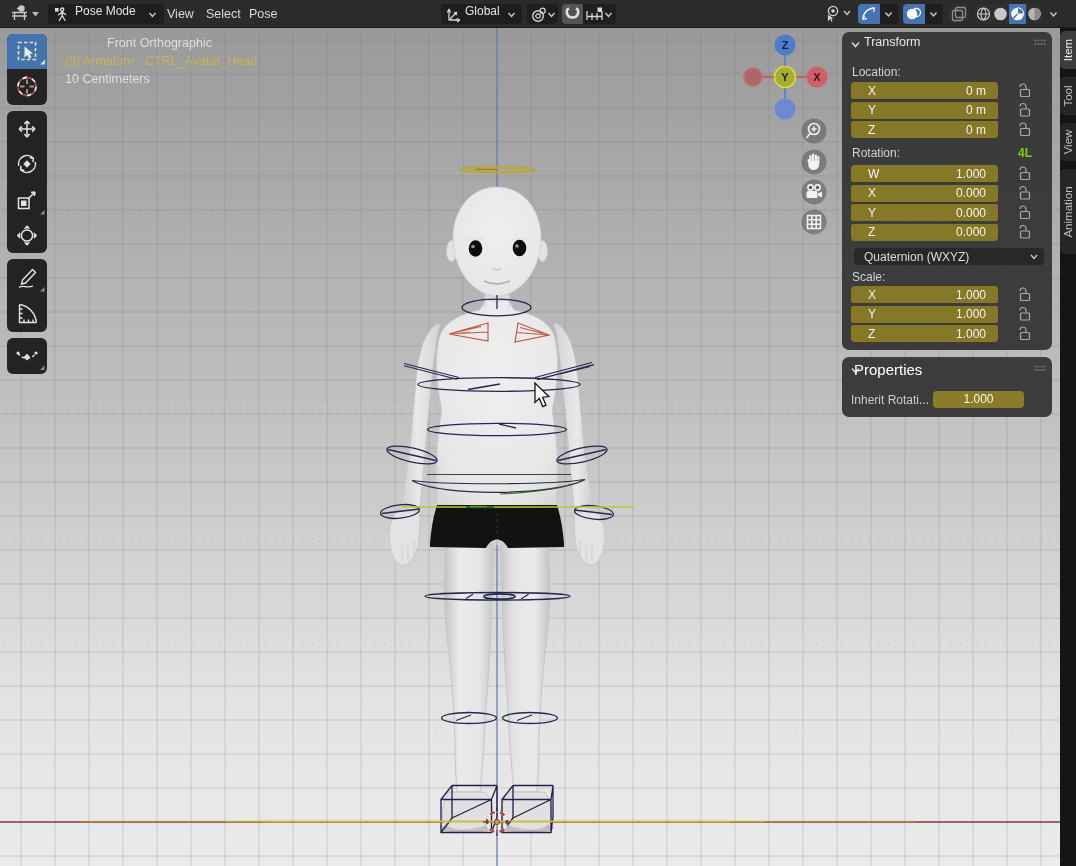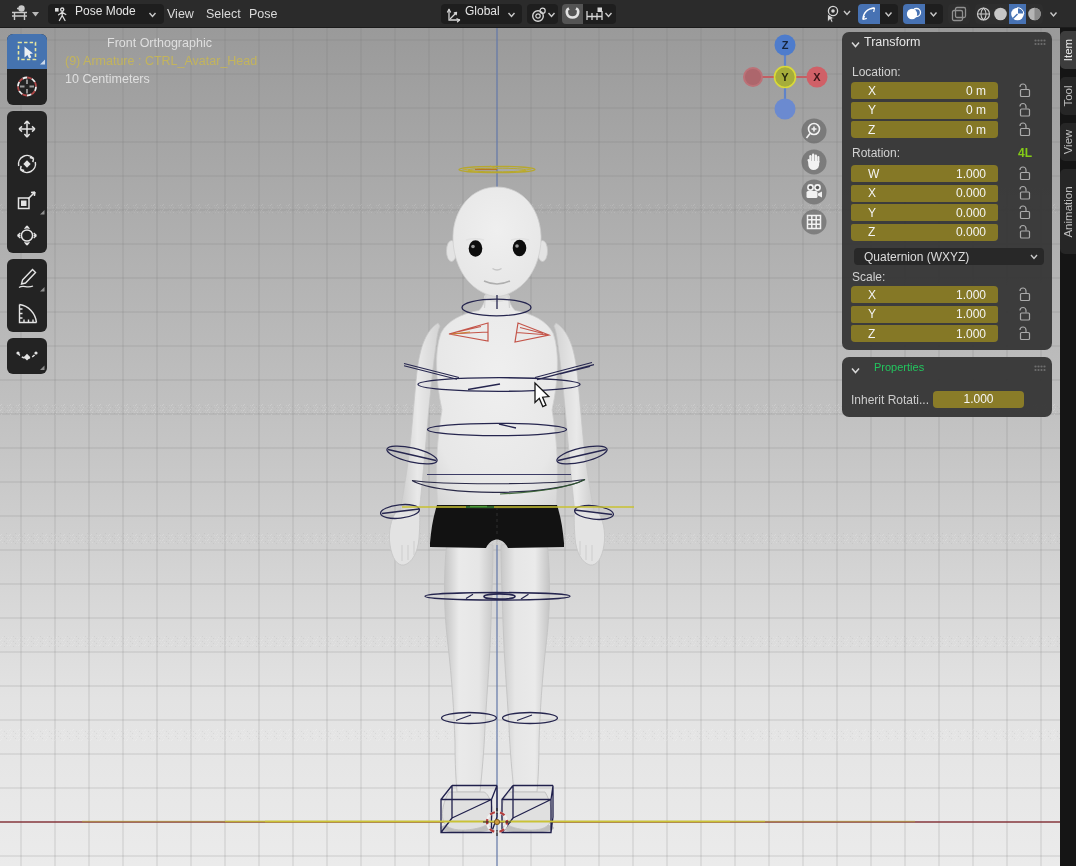--- a/index.html
+++ b/index.html
@@ -480,21 +480,21 @@
           <use href="#lock" y="141.5"></use>
    <use href="#lock" y="204"></use>
           <use href="#lock" y="223.5"></use>
           <use href="#lock" y="243"></use>
   </svg>
  </div>
  <div class="panel" style="top:357px;height:60px;">
   <svg class="abs" style="left:8px;top:8px" width="11" height="11" viewBox="0 0 11 11">
           <path d="M2 3.5 L5.5 7.5 L9 3.5" stroke="#d8d8d8" stroke-width="1.5" fill="none"></path>
         </svg>
-  <div class="plabel" style="left:32px;top:4px;font-size:11px;color:#22c55e;">Properties</div>
+  <div class="plabel" style="left:12px;top:4px;font-size:15px;color:#ffffff;">Properties</div>
   <svg class="abs" style="left:192px;top:8px" width="13" height="8" viewBox="0 0 13 8" fill="#6e6e6e">
           <circle cx="1.5" cy="1.5" r="1.1"></circle>
           <circle cx="4.5" cy="1.5" r="1.1"></circle>
           <circle cx="7.5" cy="1.5" r="1.1"></circle>
           <circle cx="10.5" cy="1.5" r="1.1"></circle>
           <circle cx="1.5" cy="5" r="1.1"></circle>
           <circle cx="4.5" cy="5" r="1.1"></circle>
           <circle cx="7.5" cy="5" r="1.1"></circle>
           <circle cx="10.5" cy="5" r="1.1"></circle>
         </svg>

